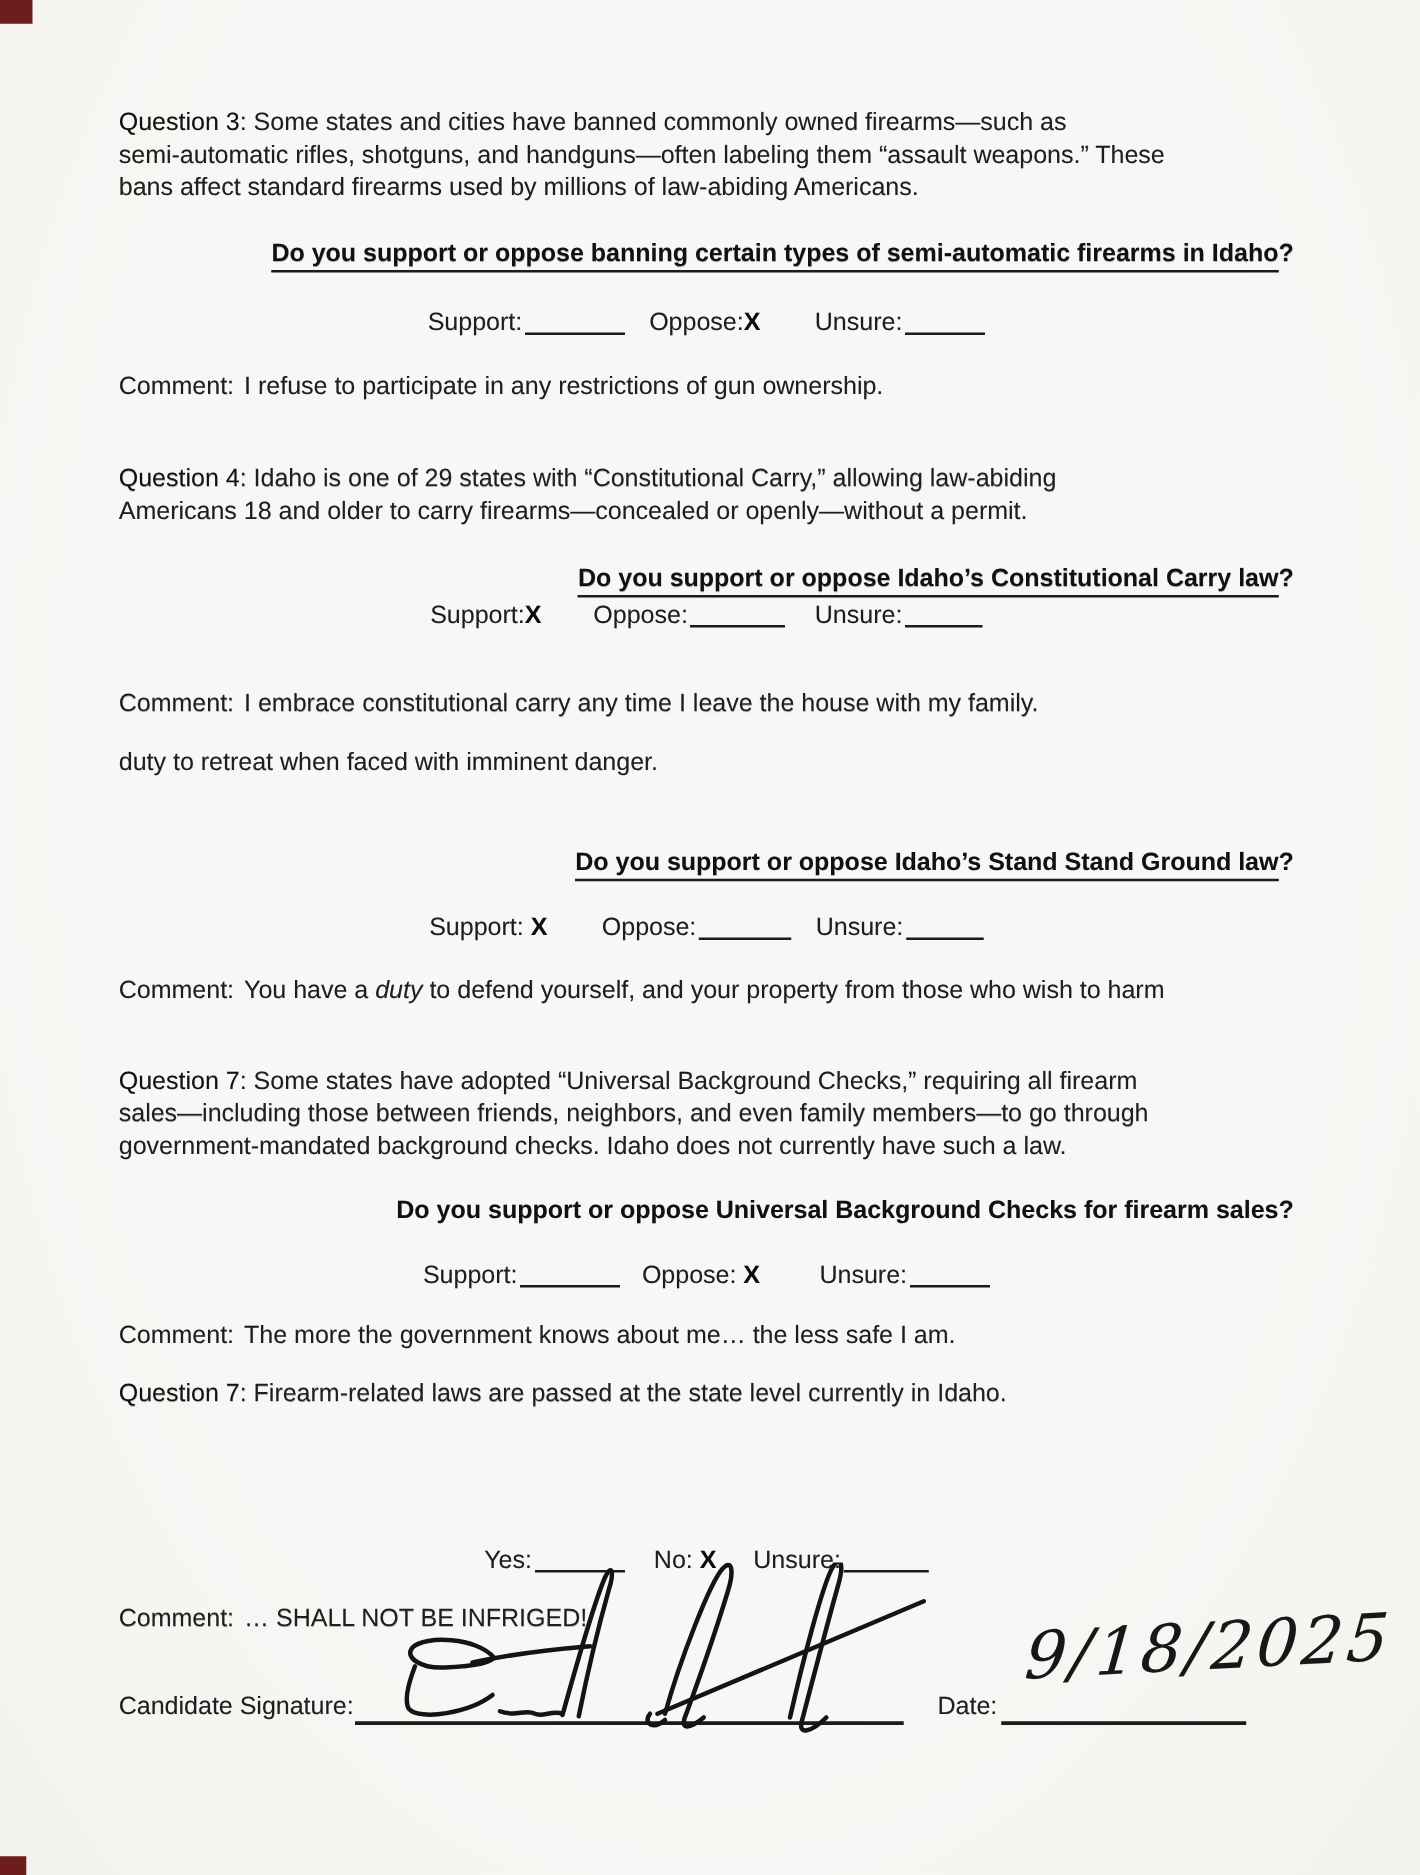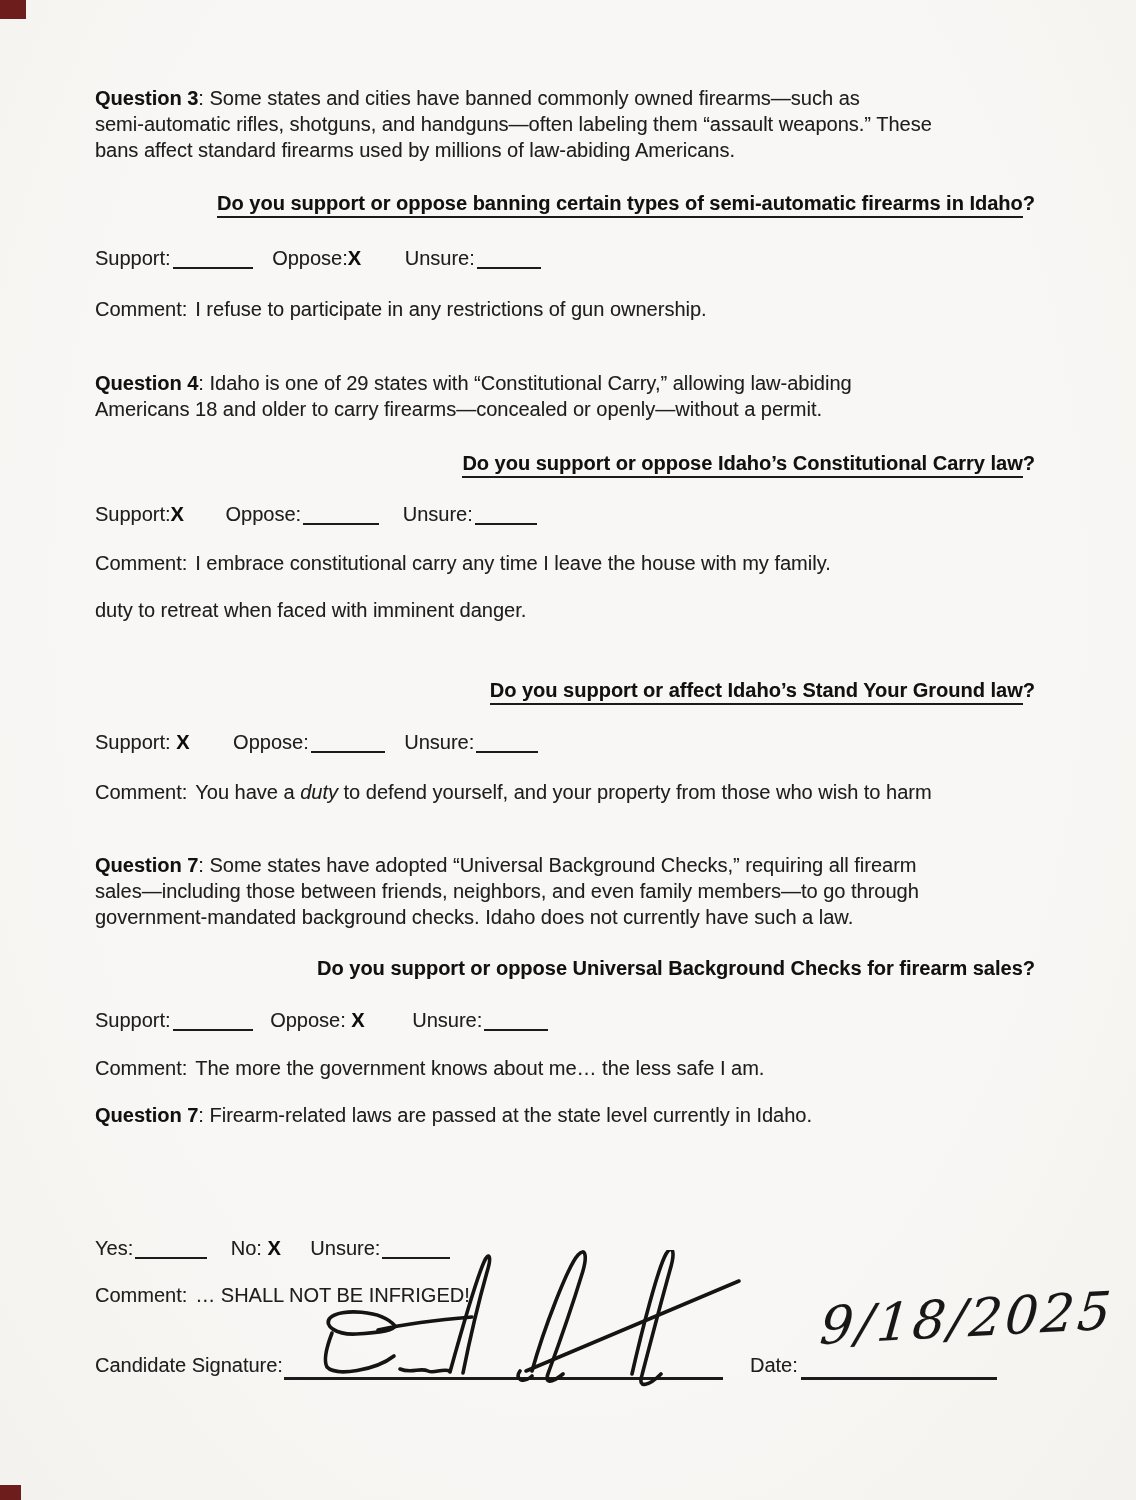--- a/index.html
+++ b/index.html
@@ -9,25 +9,25 @@
     margin:0 auto;
     background:#f7f6f3;
     background-image:radial-gradient(ellipse at 50% 40%, #f8f7f5 60%, #f3f2ee 100%);
     overflow:hidden;
     font-family:"Liberation Sans", sans-serif;
     color:#1e1e1e;
     font-size:20px;
     line-height:26px;
   }
   .blk{position:absolute;left:95px;width:940px;}
-  .qlabel{font-weight:bold;color:#111;}
+  .qlabel{font-weight:normal;color:#111;}
   .line{white-space:nowrap;}
   .prompt{font-weight:bold;color:#111;white-space:nowrap;text-align:right;}
   .prompt-u{border-bottom:2.5px solid #1b1b1b;padding-bottom:2px;}
-  .row{white-space:nowrap;}
+  .row{white-space:nowrap;text-align:center;}
   .ans{display:inline-block;}
   .blank{
     display:inline-block;height:14px;
     border-bottom:2.5px solid #1b1b1b;
     margin-left:2px;vertical-align:baseline;
     position:relative;top:4px;
   }
   .xmark{font-weight:bold;color:#0d0d0d;white-space:pre;}
   .c-text{margin-left:8px;}
   .it{font-style:italic;}
@@ -74,36 +74,36 @@
 
   <div class="blk" style="top:370px">
     <div class="line"><span class="qlabel">Question 4</span><span>: Idaho is one of 29 states with “Constitutional Carry,” allowing law-abiding</span></div>
     <div class="line">Americans 18 and older to carry firearms—concealed or openly—without a permit.</div>
   </div>
 
   <div class="blk prompt" style="top:450px">
     <span class="prompt-u">Do you support or oppose Idaho’s Constitutional Carry law</span><span>?</span>
   </div>
 
-  <div class="blk row" style="top:501px">
+  <div class="blk row" style="top:479px">
     <span class="ans" style="margin-right:36px"><span>Support:</span><span class="xmark">X</span></span>
     <span class="ans" style="margin-right:18px"><span>Oppose:</span><span class="blank" style="width:76px"></span></span>
     <span class="ans"><span>Unsure:</span><span class="blank" style="width:62px"></span></span>
   </div>
 
   <div class="blk" style="top:550px">
     <span>Comment:</span><span class="c-text">I embrace constitutional carry any time I leave the house with my family.</span>
   </div>
 
   <div class="blk" style="top:597px">
     <div class="line">duty to retreat when faced with imminent danger.</div>
   </div>
 
   <div class="blk prompt" style="top:677px">
-    <span class="prompt-u">Do you support or affect Idaho’s Stand Your Ground law</span><span>?</span>
+    <span class="prompt-u">Do you support or oppose Idaho’s Stand Stand Ground law</span><span>?</span>
   </div>
 
   <div class="blk row" style="top:729px">
     <span class="ans" style="margin-right:38px"><span>Support:</span><span class="xmark"> X</span></span>
     <span class="ans" style="margin-right:14px"><span>Oppose:</span><span class="blank" style="width:74px"></span></span>
     <span class="ans"><span>Unsure:</span><span class="blank" style="width:62px"></span></span>
   </div>
 
   <div class="blk" style="top:779px">
     <div class="line"><span>Comment:</span><span class="c-text">You have a </span><span class="it">duty</span><span> to defend yourself, and your property from those who wish to harm</span></div>

